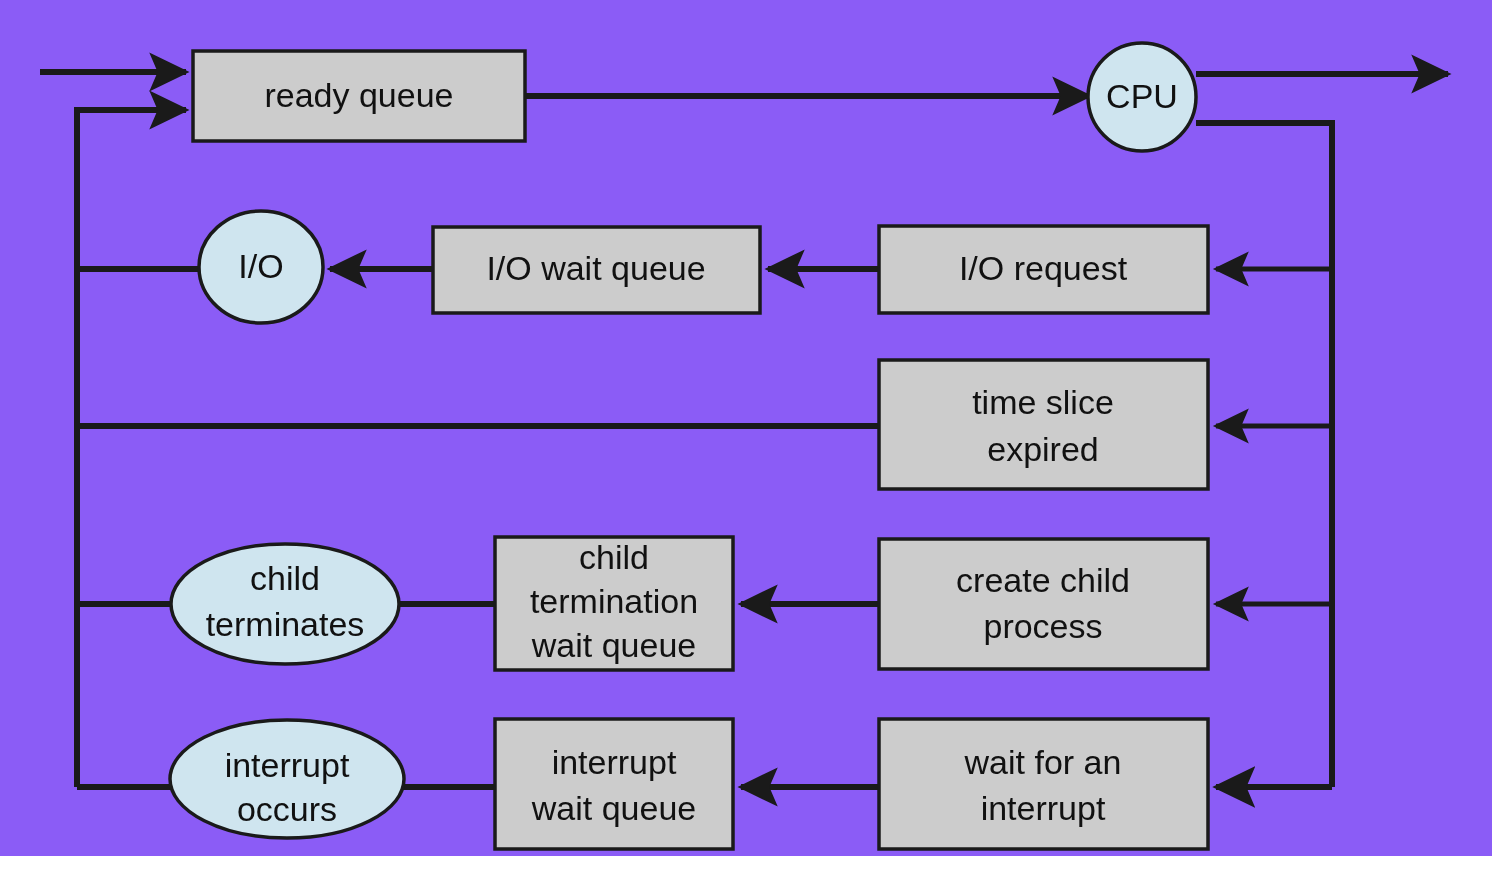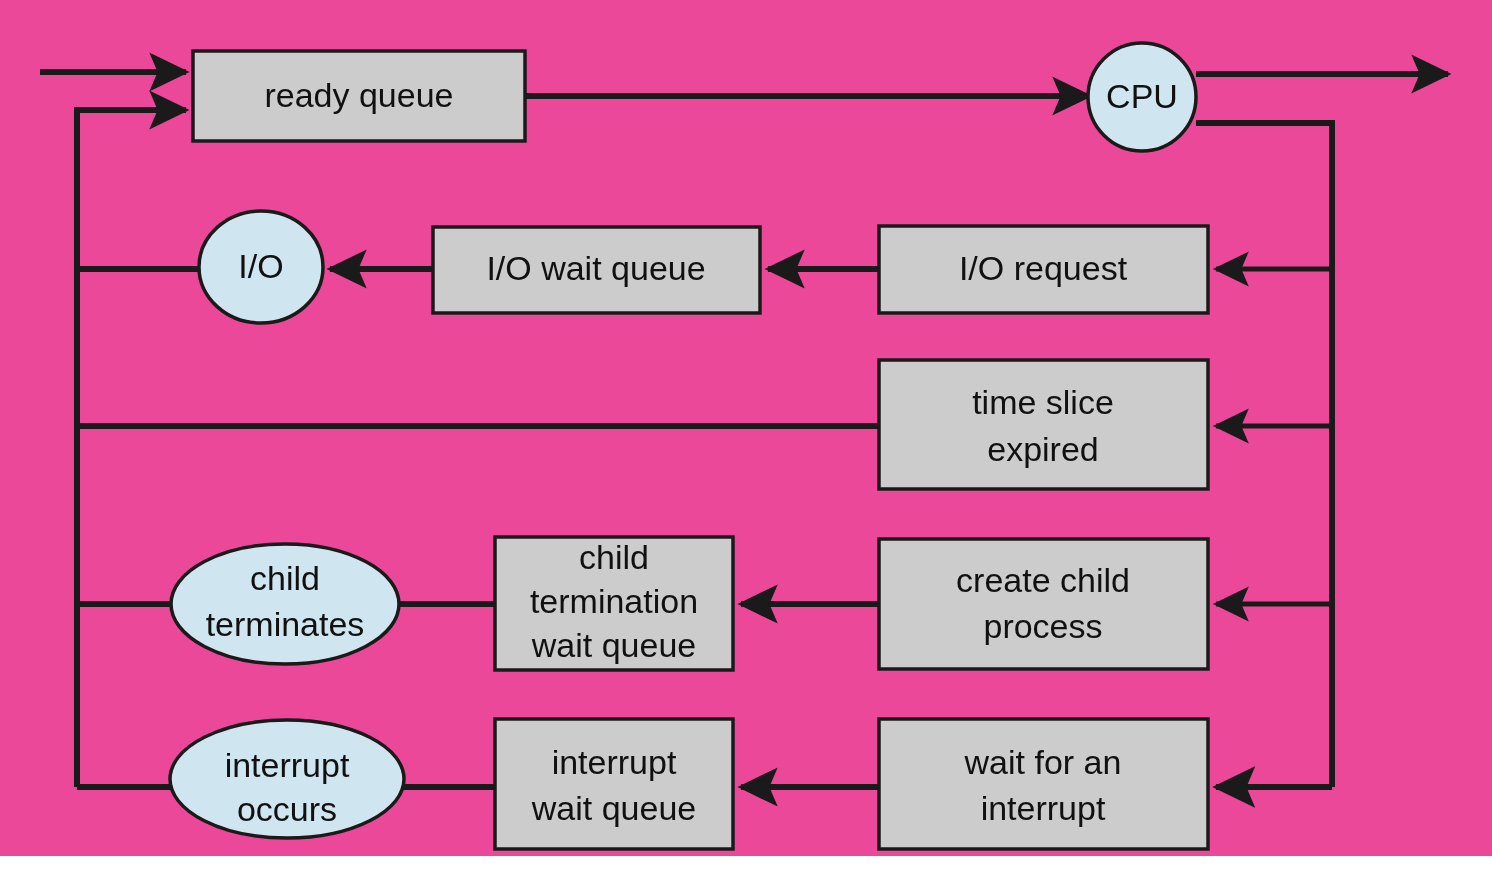--- a/index.html
+++ b/index.html
@@ -10,21 +10,21 @@
   body {
     width: 1492px;
     height: 890px;
     font-family: "Liberation Sans", sans-serif;
     overflow: hidden;
   }
   #diagram-root {
     position: relative;
     width: 1492px;
     height: 856px;
-    background: #ec4899;
+    background: #8b5cf6;
   }
   svg.diagram {
     display: block;
     width: 1492px;
     height: 890px;
   }
   .node-box {
     fill: #cccccc;
     stroke: #1a1a1a;
     stroke-width: 3.5;

